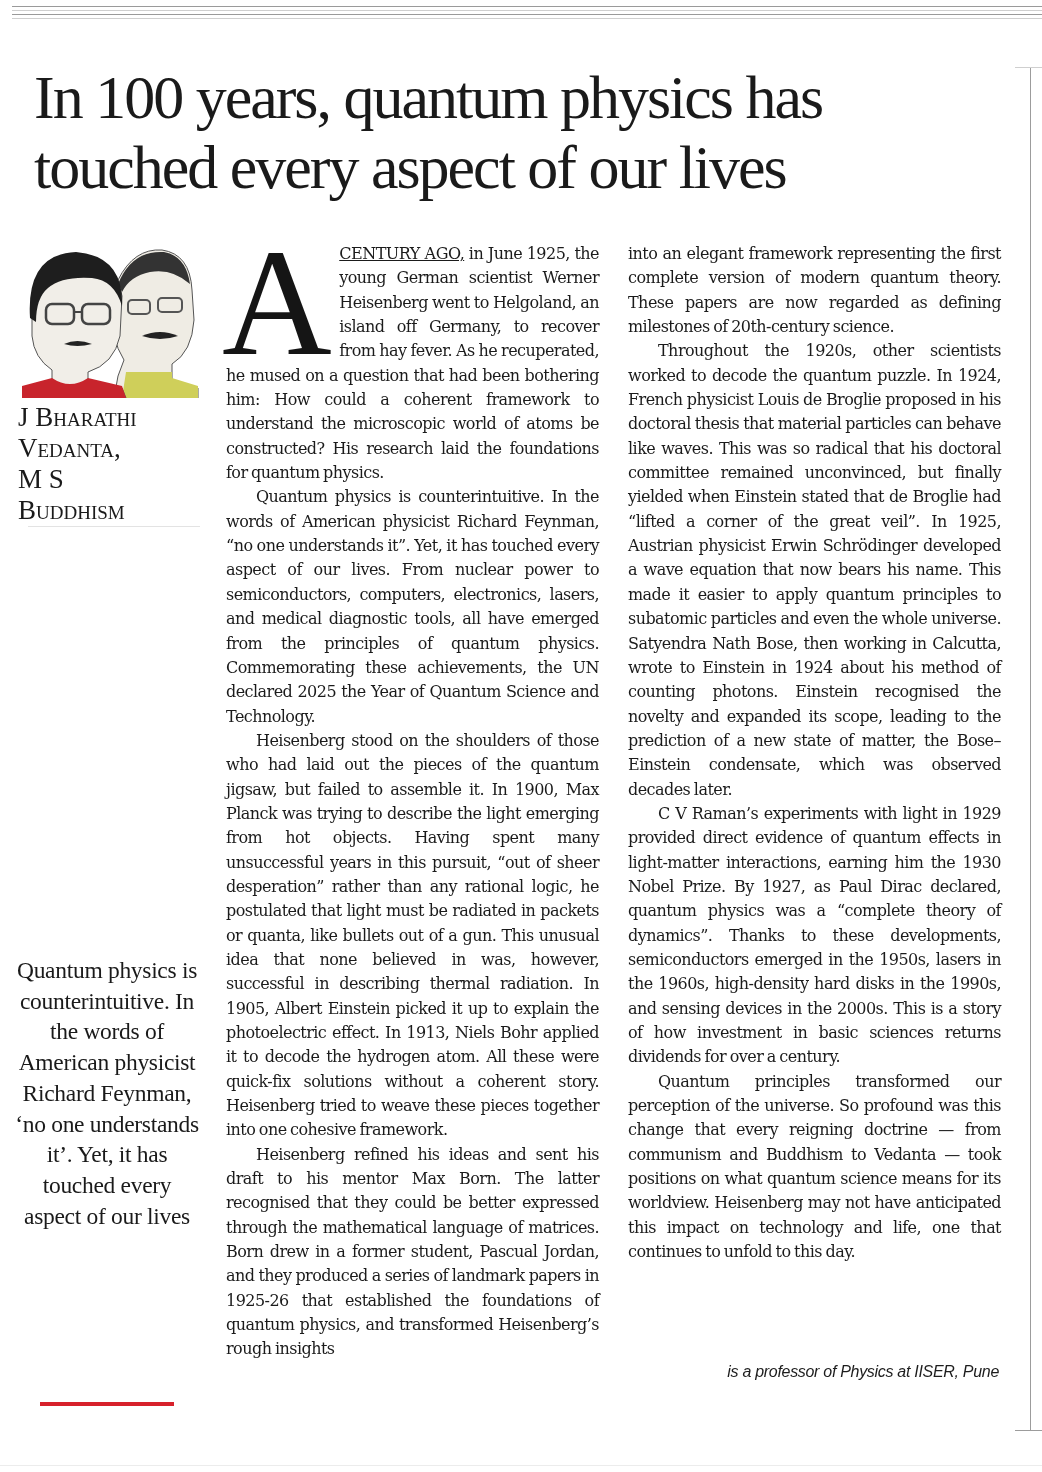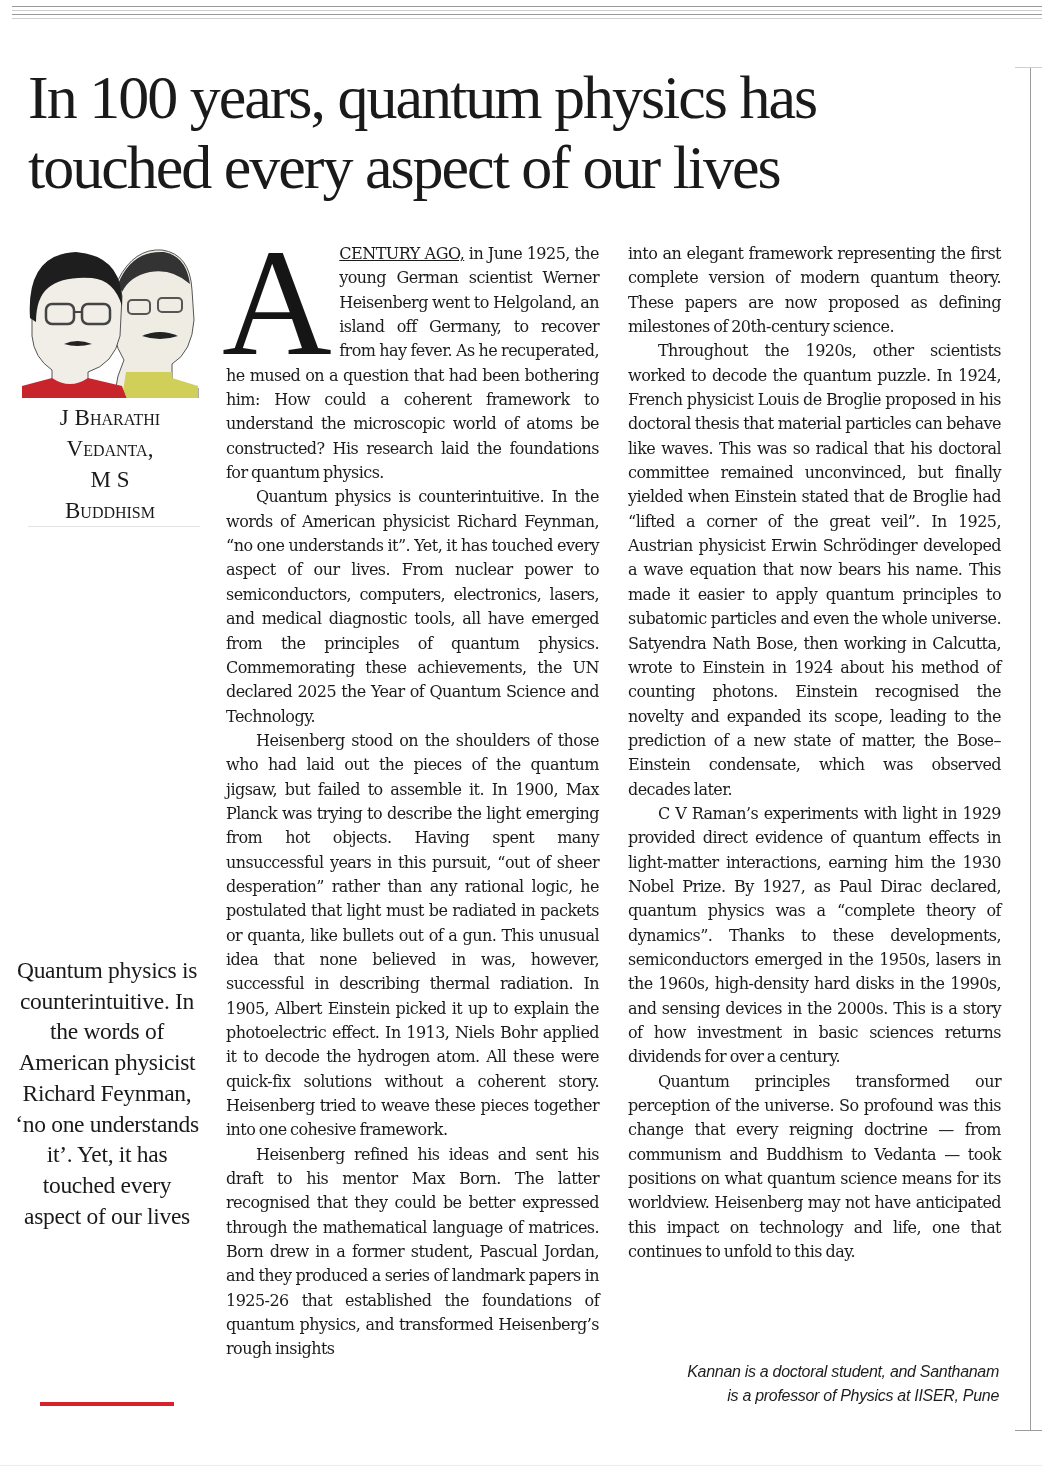--- a/index.html
+++ b/index.html
@@ -5,24 +5,24 @@
   html, body { margin:0; padding:0; background:#ffffff; }
   body { width:1042px; height:1472px; position:relative; overflow:hidden; font-family:"DejaVu Serif", serif; color:#1b1b1b; }
   .top-rules { position:absolute; left:12px; right:0; top:6px; height:14px; }
   .top-rules div { height:1px; background:#9a9a9a; margin-bottom:3px; }
   .top-rules div.thin { background:#cfcfcf; }
   .right-rule { position:absolute; left:1030px; top:68px; width:1px; height:1363px; background:#9c9c9c; }
   .right-rule-cap { position:absolute; left:1015px; top:1430px; width:27px; height:1px; background:#9c9c9c; }
   .right-rule-top { position:absolute; left:1015px; top:67px; width:27px; height:1px; background:#cfcfcf; }
   .bottom-line { position:absolute; left:0; right:0; top:1465px; height:1px; background:#ececec; }
 
-  .headline { position:absolute; left:28px; top:62px; width:980px; font-family:"Liberation Serif", serif; font-size:62px; line-height:70px; letter-spacing:-2px; color:#1a1a1a; font-weight:normal; margin:0; }
+  .headline { position:absolute; left:34px; top:62px; width:980px; font-family:"Liberation Serif", serif; font-size:62px; line-height:70px; letter-spacing:-2px; color:#1a1a1a; font-weight:normal; margin:0; }
 
   .portrait { position:absolute; left:22px; top:240px; width:178px; height:158px; }
-  .byline { position:absolute; left:18px; top:402px; width:184px; text-align:center; font-family:"Liberation Serif", serif; font-size:23px; line-height:31px; color:#1a1a1a; font-variant:small-caps; }
+  .byline { position:absolute; left:18px; top:402px; width:184px; text-align:left; font-family:"Liberation Serif", serif; font-size:27px; line-height:31px; color:#1a1a1a; font-variant:small-caps; }
   .byline-rule { position:absolute; left:28px; top:526px; width:172px; height:1px; background:#e3e3e3; }
 
   .pullquote { position:absolute; left:14px; top:955px; width:186px; text-align:center; font-family:"Liberation Serif", serif; font-size:23.5px; line-height:30.7px; color:#1a1a1a; letter-spacing:-0.3px; }
   .pullquote-rule { position:absolute; left:40px; top:1402px; width:134px; height:4px; background:#d7212b; }
 
   .col { position:absolute; font-family:"DejaVu Serif", serif; font-size:16px; line-height:24.35px; color:#1b1b1b; text-align:justify; letter-spacing:-0.55px; word-spacing:-1px; }
   .col1 { left:226px; top:242px; width:373px; }
   .col2 { left:628px; top:242px; width:373px; }
   .col p { margin:0; text-indent:30px; hyphens:auto; }
   .col p.noindent { text-indent:0; }
@@ -79,22 +79,21 @@
 <div class="pullquote-rule"></div>
 
 <div class="col col1">
   <p class="noindent"><span class="dropcap">A</span><span class="lead-caps">CENTURY AGO,</span><span> in June 1925, the young German scientist Werner Heisenberg went to Helgoland, an island off Germany, to recover from hay fever. As he recuperated, he mused on a question that had been bothering him: How could a coherent framework to understand the microscopic world of atoms be constructed? His research laid the foundations for quantum physics.</span></p>
   <p>Quantum physics is counterintuitive. In the words of American physicist Richard Feynman, “no one understands it”. Yet, it has touched every aspect of our lives. From nuclear power to semiconductors, computers, electronics, lasers, and medical diagnostic tools, all have emerged from the principles of quantum physics. Commemorating these achievements, the UN declared 2025 the Year of Quantum Science and Technology.</p>
   <p>Heisenberg stood on the shoulders of those who had laid out the pieces of the quantum jigsaw, but failed to assemble it. In 1900, Max Planck was trying to describe the light emerging from hot objects. Having spent many unsuccessful years in this pursuit, “out of sheer desperation” rather than any rational logic, he postulated that light must be radiated in packets or quanta, like bullets out of a gun. This unusual idea that none believed in was, however, successful in describing thermal radiation. In 1905, Albert Einstein picked it up to explain the photoelectric effect. In 1913, Niels Bohr applied it to decode the hydrogen atom. All these were quick-fix solutions without a coherent story. Heisenberg tried to weave these pieces together into one cohesive framework.</p>
   <p>Heisenberg refined his ideas and sent his draft to his mentor Max Born. The latter recognised that they could be better expressed through the mathematical language of matrices. Born drew in a former student, Pascual Jordan, and they produced a series of landmark papers in 1925-26 that established the foundations of quantum physics, and transformed Heisenberg’s rough insights</p>
 </div>
 
 <div class="col col2">
-  <p class="noindent">into an elegant framework representing the first complete version of modern quantum theory. These papers are now proposed as defining milestones of 20th-century science.</p>
+  <p class="noindent">into an elegant framework representing the first complete version of modern quantum theory. These papers are now regarded as defining milestones of 20th-century science.</p>
   <p>Throughout the 1920s, other scientists worked to decode the quantum puzzle. In 1924, French physicist Louis de Broglie proposed in his doctoral thesis that material particles can behave like waves. This was so radical that his doctoral committee remained unconvinced, but finally yielded when Einstein stated that de Broglie had “lifted a corner of the great veil”. In 1925, Austrian physicist Erwin Schrödinger developed a wave equation that now bears his name. This made it easier to apply quantum principles to subatomic particles and even the whole universe. Satyendra Nath Bose, then working in Calcutta, wrote to Einstein in 1924 about his method of counting photons. Einstein recognised the novelty and expanded its scope, leading to the prediction of a new state of matter, the Bose–Einstein condensate, which was observed decades later.</p>
   <p>C V Raman’s experiments with light in 1929 provided direct evidence of quantum effects in light-matter interactions, earning him the 1930 Nobel Prize. By 1927, as Paul Dirac declared, quantum physics was a “complete theory of dynamics”. Thanks to these developments, semiconductors emerged in the 1950s, lasers in the 1960s, high-density hard disks in the 1990s, and sensing devices in the 2000s. This is a story of how investment in basic sciences returns dividends for over a century.</p>
   <p>Quantum principles transformed our perception of the universe. So profound was this change that every reigning doctrine — from communism and Buddhism to Vedanta — took positions on what quantum science means for its worldview. Heisenberg may not have anticipated this impact on technology and life, one that continues to unfold to this day.</p>
 </div>
 
 <div class="credit">
-  <div>Kannan is a doctoral student, and Santhanam</div>
   <div>is a professor of Physics at IISER, Pune</div>
 </div>
 
 </body></html>

